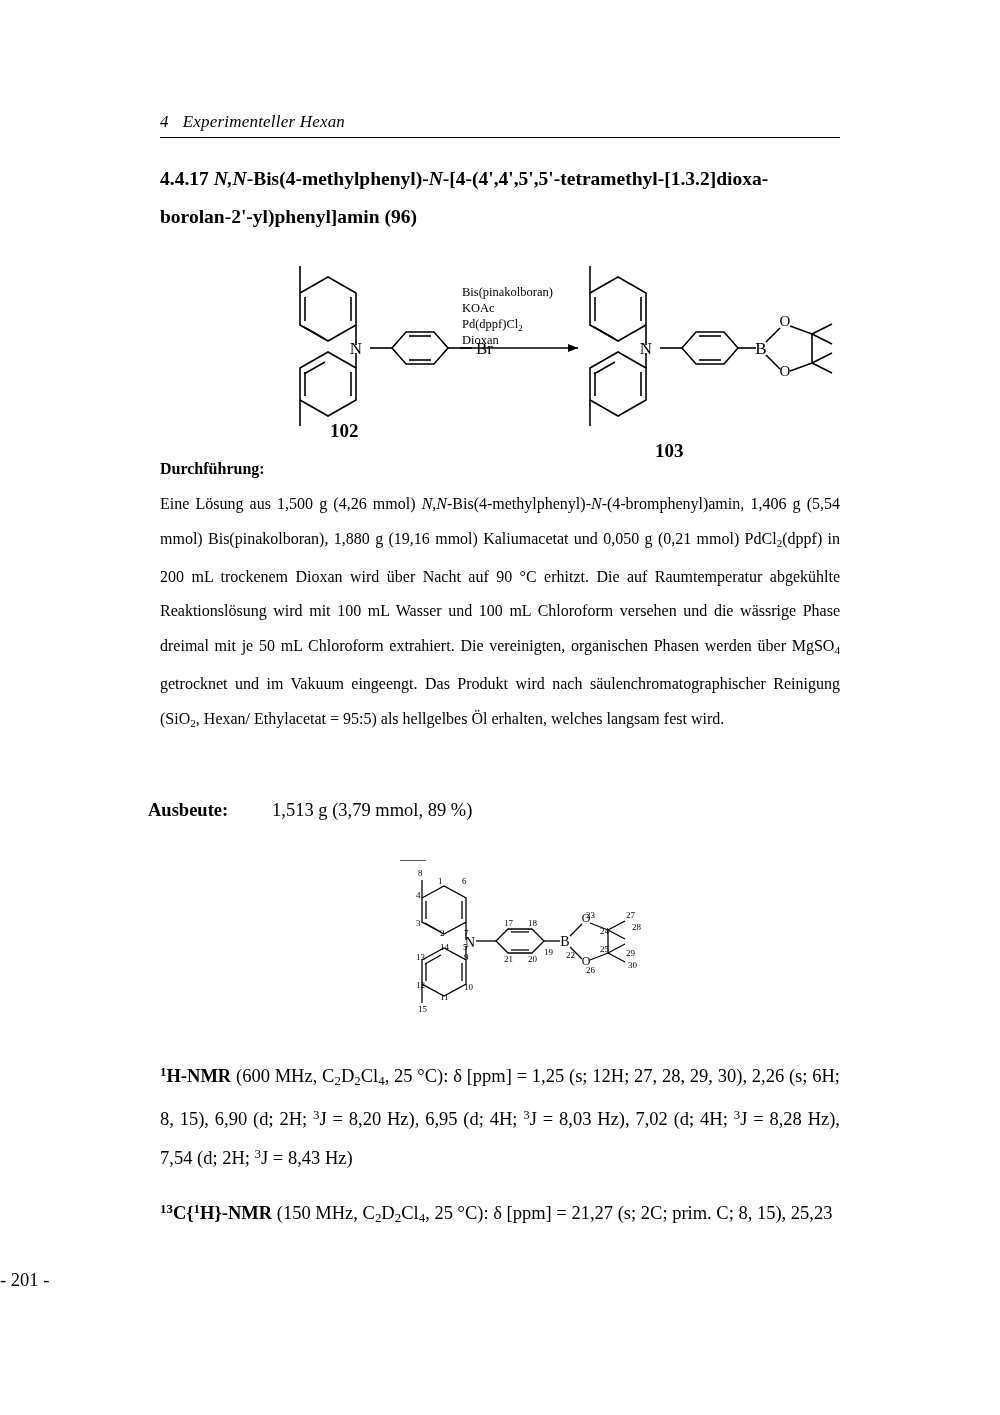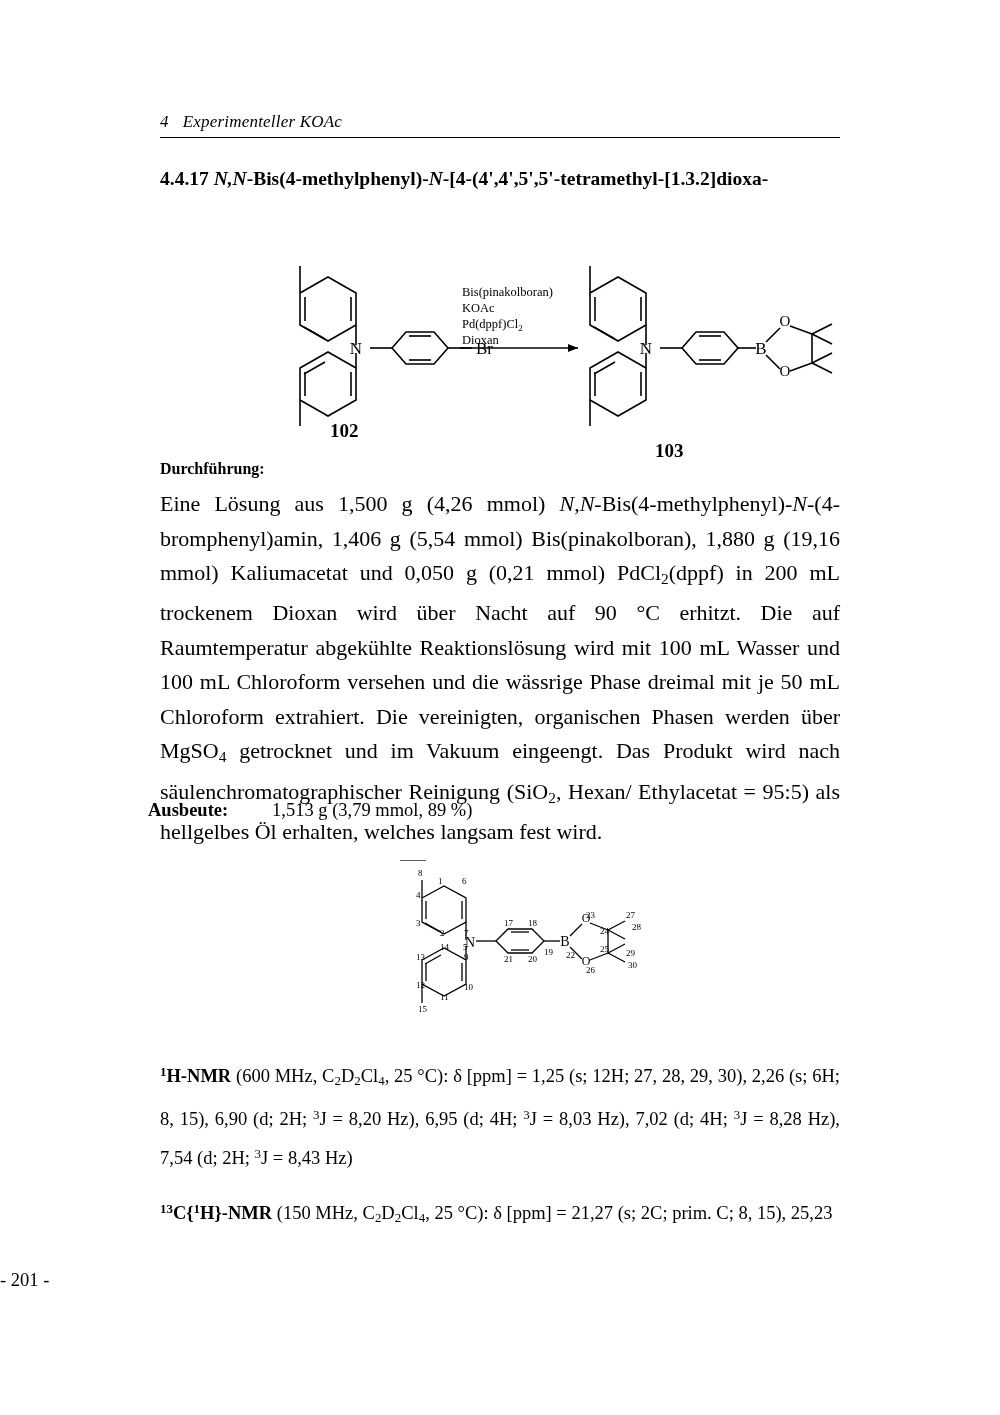--- a/index.html
+++ b/index.html
@@ -82,21 +82,21 @@
     top: 460px;
     font-weight: bold;
     font-size: 16px;
   }
 
   .body-text {
     position: absolute;
     left: 160px;
     top: 487px;
     width: 680px;
-    font-size: 22px;
+    font-size: 16px;
     line-height: 34.5px;
     text-align: justify;
     text-justify: inter-word;
   }
   .body-text p { margin: 0; }
 
   .yield-row {
     position: absolute;
     left: 148px;
     top: 800px;
@@ -149,27 +149,28 @@
     font-size: 18.5px;
   }
   .atomnum { font-size: 9px; font-family: "Liberation Serif", serif; }
 </style>
 </head>
 <body>
 
 <div class="page">
 
   <div class="header">
-    <span class="num">4</span><span>Experimenteller KOAc</span>
+    <span class="num">4</span><span>Experimenteller Hexan</span>
   </div>
   <div class="header-rule"></div>
 
   <div class="section-title">
     <span>4.4.17</span>
     <span class="ital">N,N</span><span>-Bis(4-methylphenyl)-</span><span class="ital">N</span><span>-[4-(4',4',5',5'-tetramethyl-[1.3.2]dioxa-</span>
+    <div>borolan-2'-yl)phenyl]amin (96)</div>
   </div>
 
   <div class="scheme">
     <svg width="690" height="200" viewBox="0 0 690 200">
       <g stroke="#000" stroke-width="1.6" fill="none">
 
         <polygon points="140,45 168,29 196,45 196,77 168,93 140,77"></polygon>
         <line x1="145" y1="49" x2="145" y2="73"></line>
         <line x1="191" y1="49" x2="191" y2="73"></line>
         <line x1="144" y1="79" x2="165" y2="91"></line>

